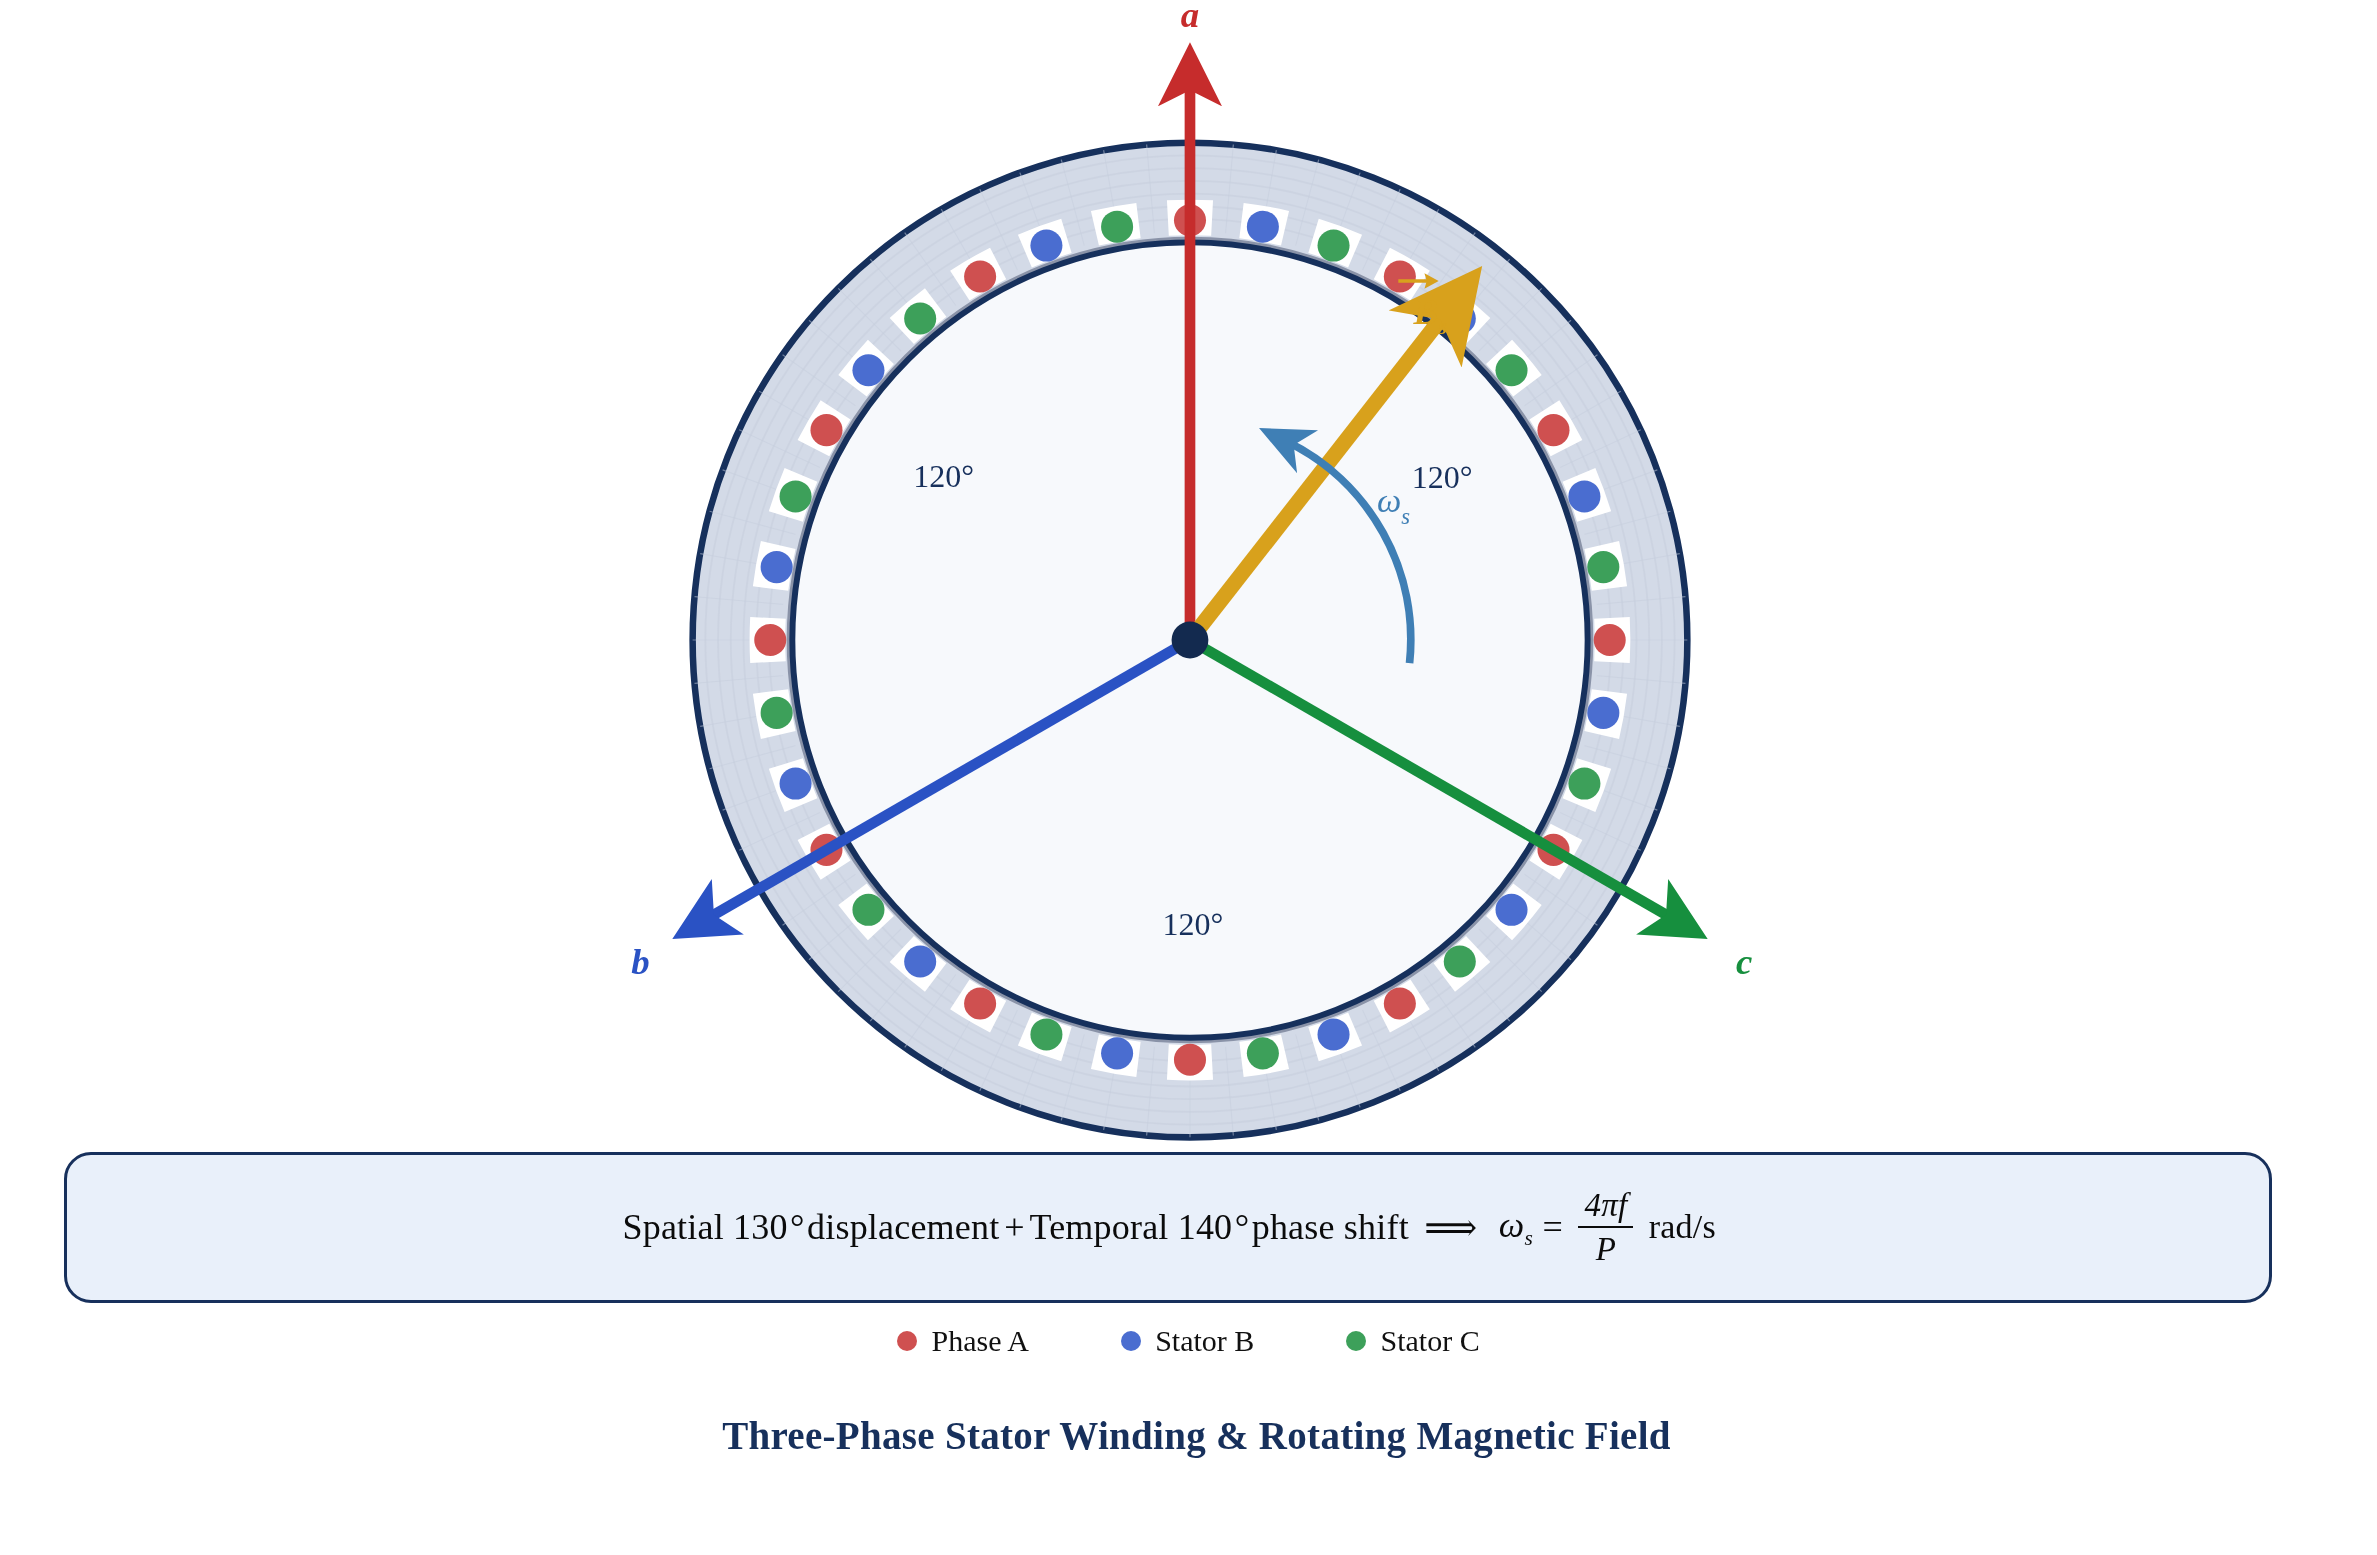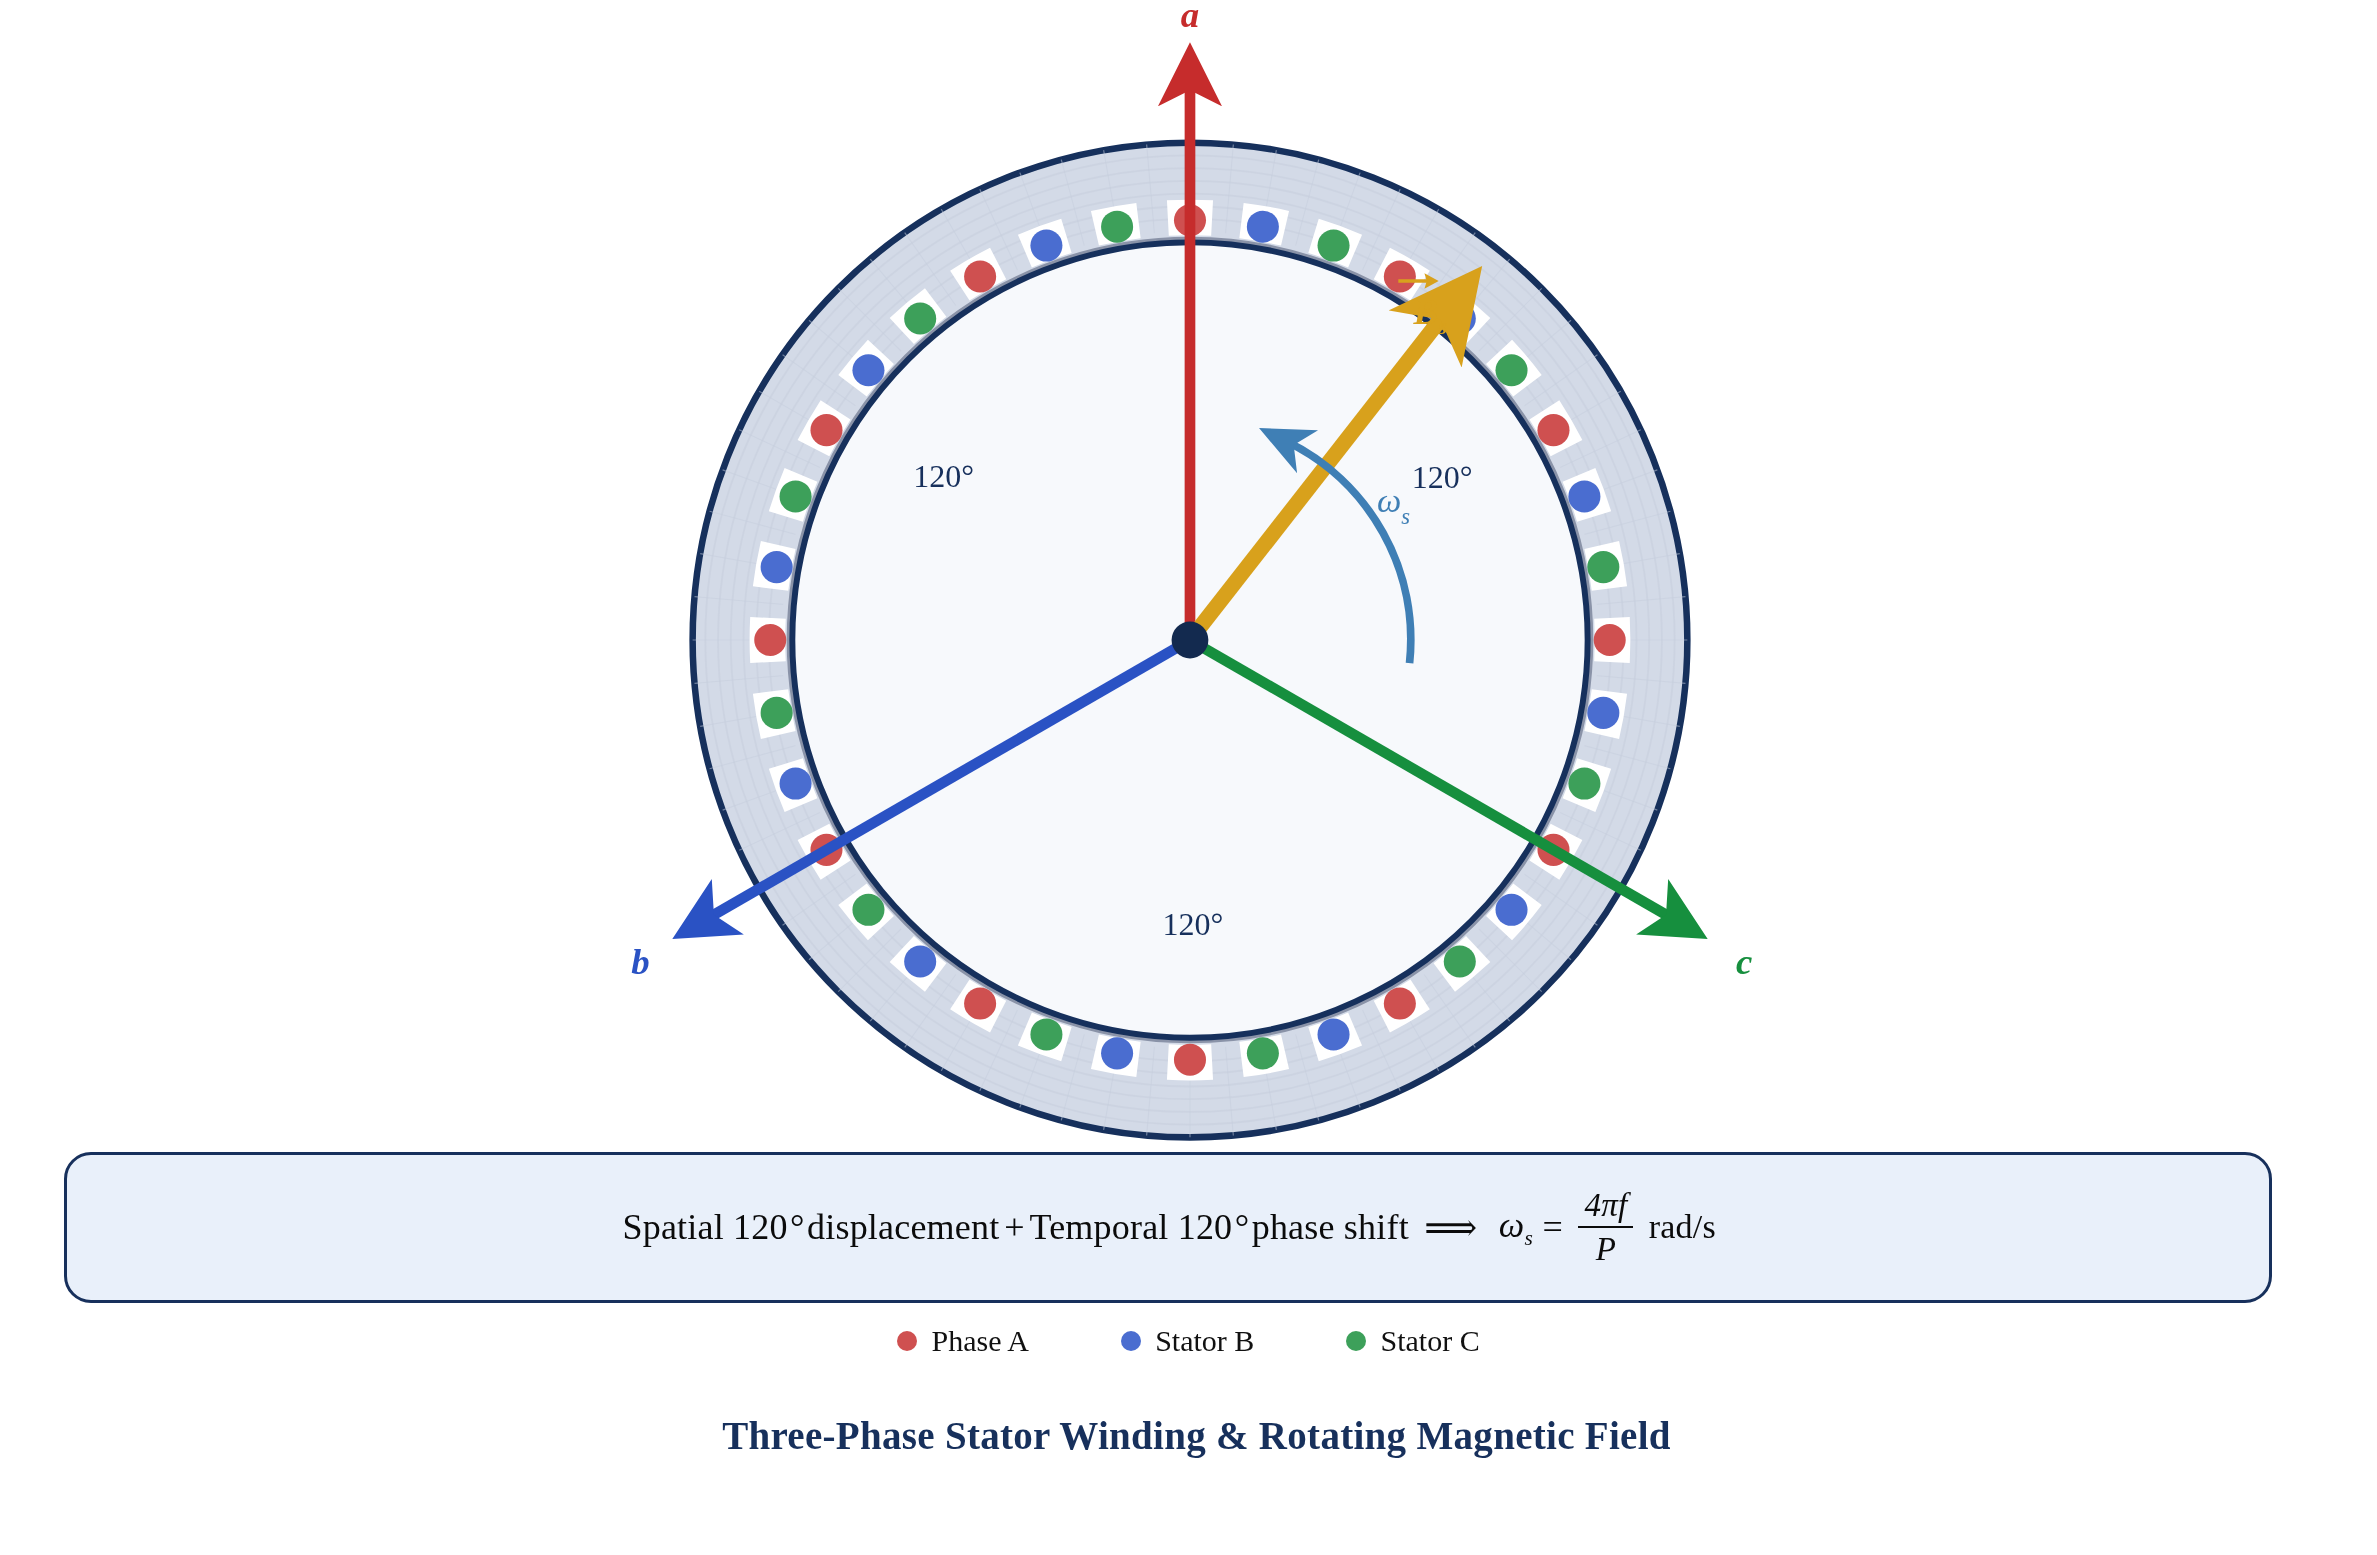--- a/index.html
+++ b/index.html
@@ -278,25 +278,25 @@
       <path id="bs-vectip" fill="#d8a11c" d="M2424,473 L2400,460 L2404,473 L2400,486 Z"></path>
     </g>
 
     <text class="ws-label" id="ws-text" text-anchor="middle" x="2348" y="862">
       <tspan id="ws-main">ω</tspan><tspan class="ws-sub" id="ws-sub" dy="20">s</tspan>
     </text>
   </svg>
 
   <div class="formula-box">
     <div class="formula-line">
-      <span class="seg">Spatial 120</span>
+      <span class="seg">Spatial 130</span>
         <span class="deg">°</span>
         <span class="seg"> displacement </span>
         <span class="seg">+</span>
-        <span class="seg"> Temporal 120</span>
+        <span class="seg"> Temporal 140</span>
         <span class="deg">°</span>
         <span class="seg"> phase shift </span>
         <span class="implies">⟹</span>
         <span class="omega-s"><span>ω</span><sub>s</sub></span>
         <span class="eq">=</span>
       <span class="frac">
         <span class="num">4πf</span>
         <span class="bar"></span>
         <span class="den">P</span>
       </span>

